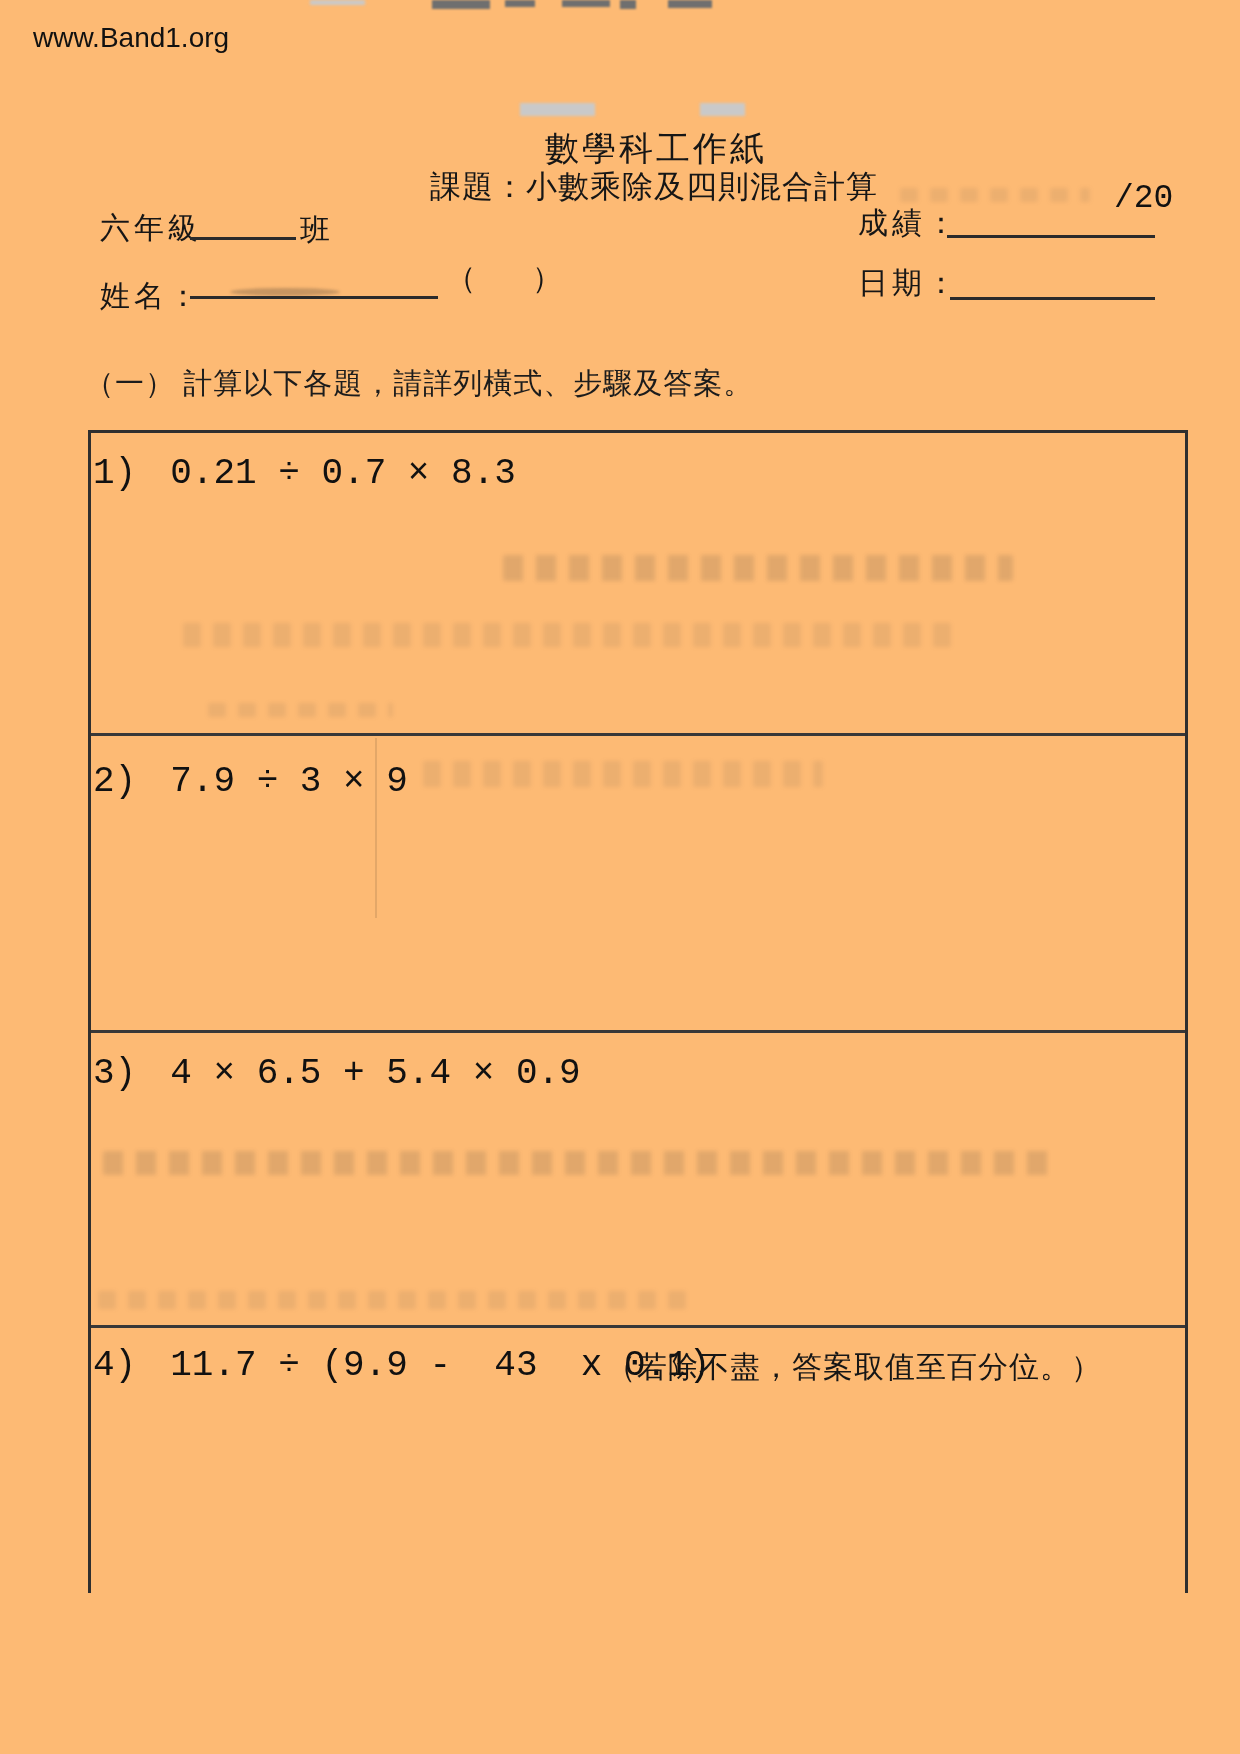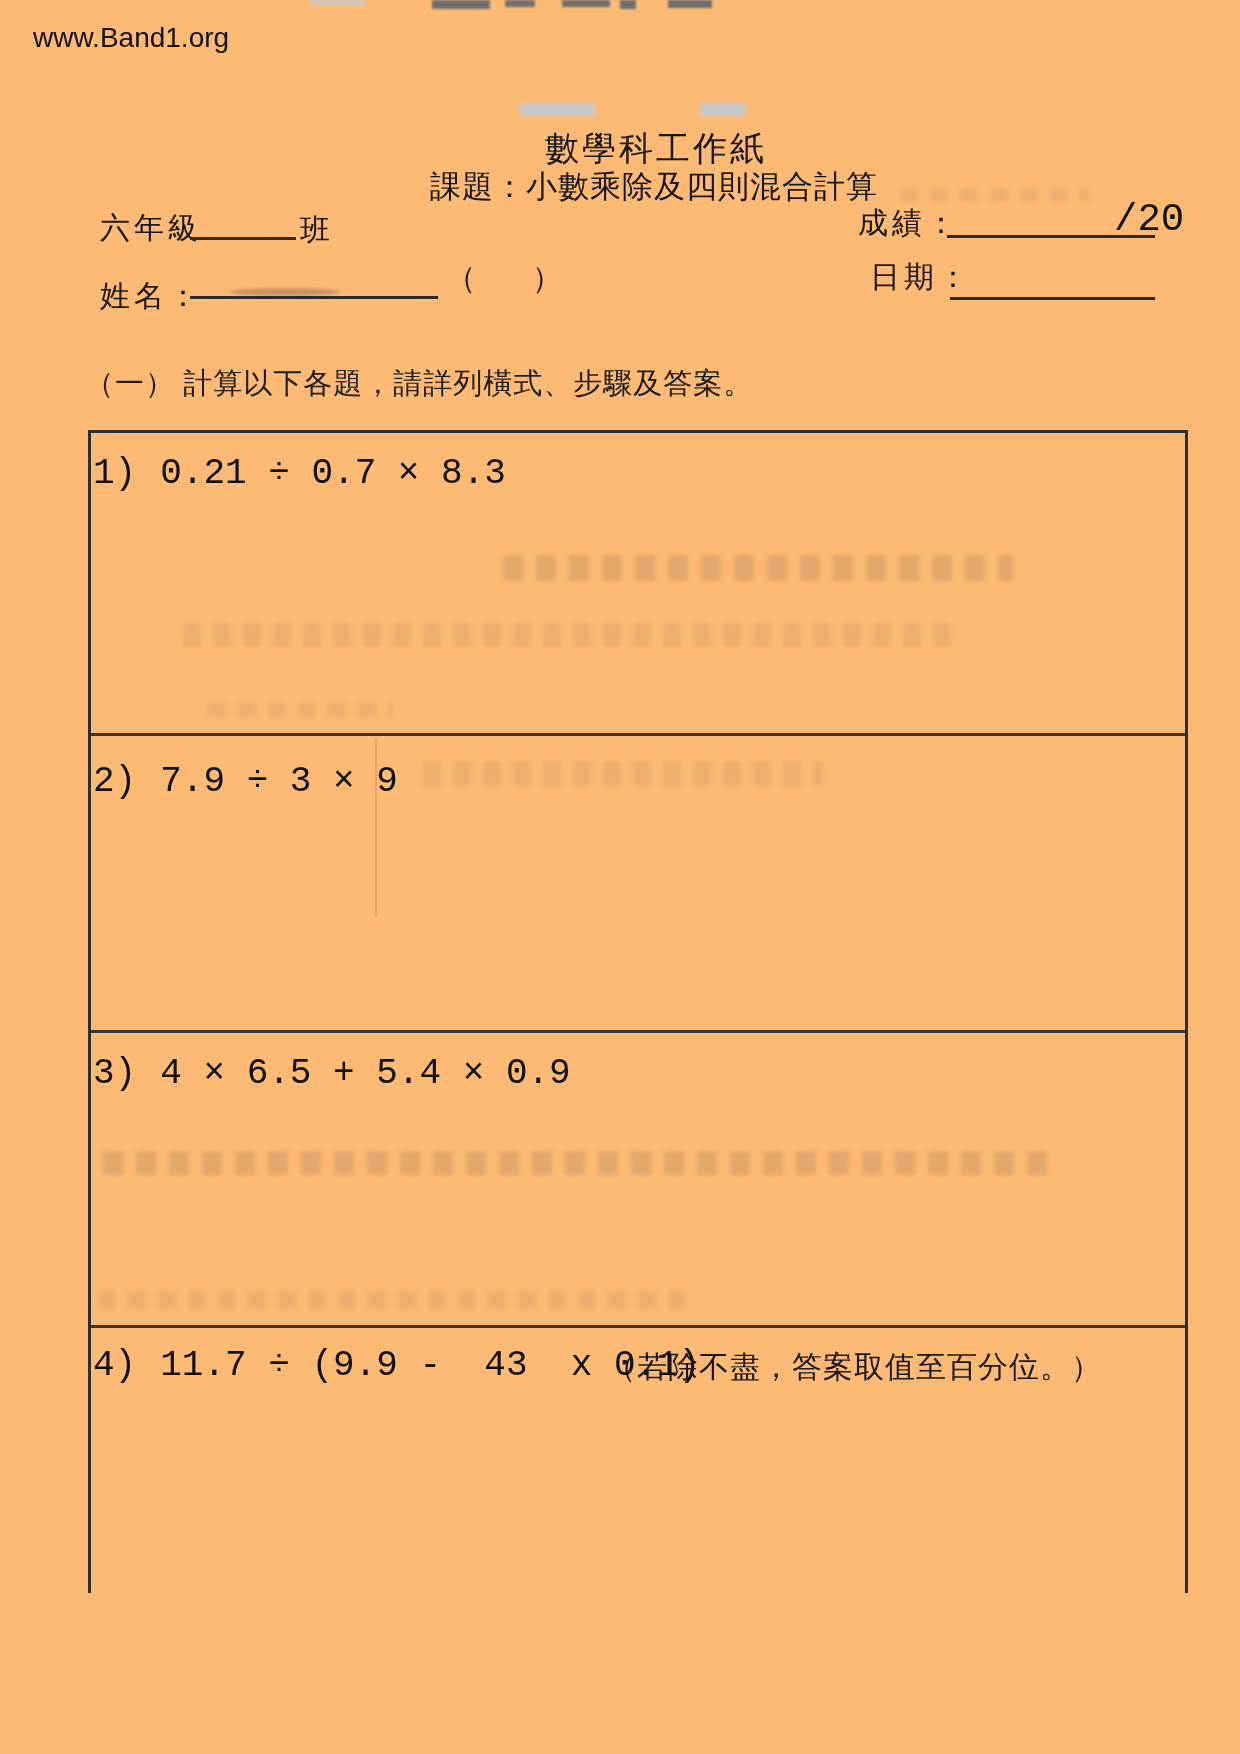--- a/index.html
+++ b/index.html
@@ -67,21 +67,21 @@
     position: absolute;
     left: 0;
     display: flex;
     align-items: baseline;
   }
   .problem-number {
     font-size: 36px;
   }
   .problem-expression {
     font-size: 36px;
-    margin-left: 24px;
+    margin-left: 34px;
   }
   .problem-note {
     position: absolute;
     font-size: 30px;
     letter-spacing: 1px;
     color: #161616;
     white-space: nowrap;
   }
 
   
@@ -140,29 +140,29 @@
 
   <div class="abs subtitle">課題：小數乘除及四則混合計算</div>
   <div class="abs title">數學科工作紙</div>
 
   <div class="abs cjk30" style="left:100px; top:208px;">六年級</div>
   <div class="abs blank-line" style="left:190px; top:236px; width:106px;"></div>
   <div class="abs cjk30" style="left:300px; top:210px;">班</div>
 
   <div class="abs cjk30" style="left:858px; top:203px;">成績：</div>
   <div class="abs blank-line" style="left:947px; top:234px; width:208px;"></div>
-  <div class="abs mono" style="left:1114px; top:198px; font-size:39px;">/20</div>
+  <div class="abs mono" style="left:1114px; top:180px; font-size:33px;">/20</div>
 
   <div class="abs cjk30" style="left:100px; top:260px;margin-top:16px;">姓名：</div>
   <div class="abs blank-line" style="left:190px; top:295px; width:248px;"></div>
   <div class="artifact scribble abs" style="left:230px; top:288px; width:110px; height:8px;"></div>
   <div class="abs cjk30" style="left:446px; top:258px;">（</div>
   <div class="abs cjk30" style="left:532px; top:258px;">）</div>
 
-  <div class="abs cjk30" style="left:858px; top:257px;margin-left:12px;">日期：</div>
+  <div class="abs cjk30" style="left:858px; top:263px;">日期：</div>
   <div class="abs blank-line" style="left:950px; top:296px; width:205px;"></div>
 
   <div class="abs" style="left:85px; top:364px; font-size:29px; letter-spacing:1px;">（一） 計算以下各題，請詳列橫式、步驟及答案。</div>
 
   <div class="abs worksheet-table">
 
     <div class="row-divider" style="top:300px;"></div>
     <div class="row-divider" style="top:597px;"></div>
     <div class="row-divider" style="top:892px;"></div>
 

